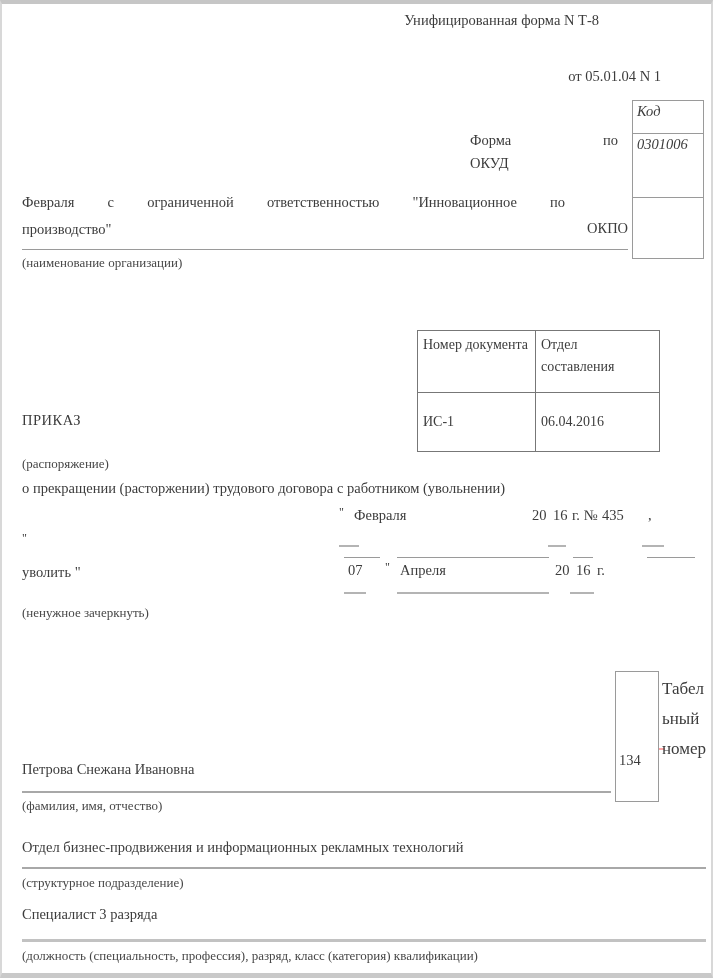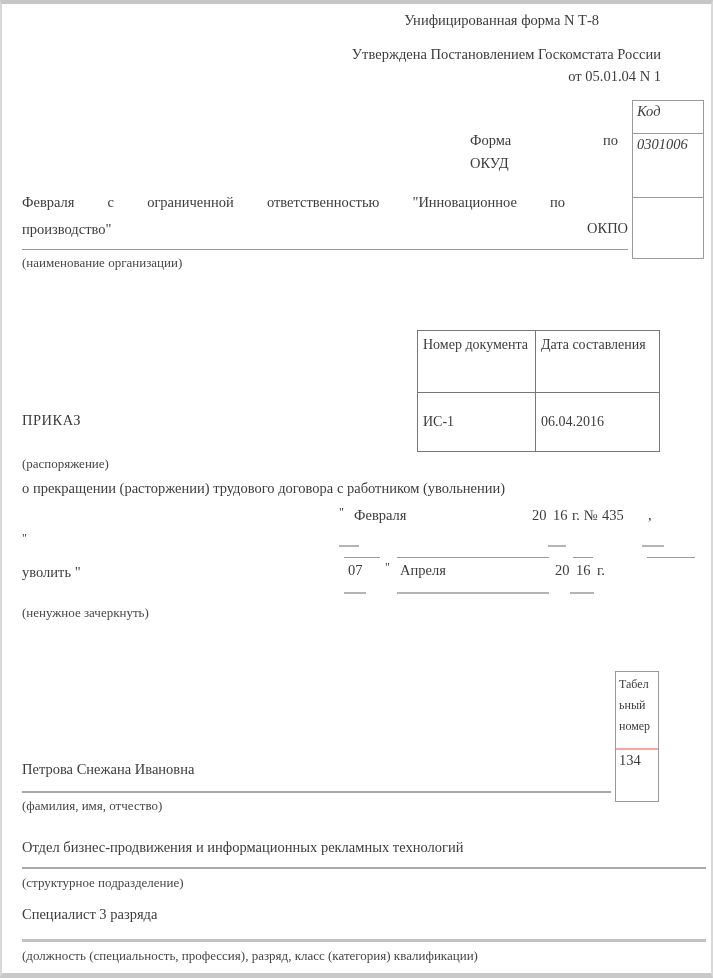--- a/index.html
+++ b/index.html
@@ -32,30 +32,29 @@
   #code-box .c1{height:33px;border-bottom:1px solid #9a9a9a;}
   #code-box .c2{height:64px;border-bottom:1px solid #9a9a9a;}
   #code-box .c3{height:58px;}
   
   #doc-table{left:415px;top:326px;width:243px;border-collapse:collapse;table-layout:fixed;}
   #doc-table td{border:1px solid #777;box-sizing:border-box;padding:3px 5px;font-size:14px;vertical-align:top;line-height:1.55;}
   #doc-table .hrow td{height:62px;}
   #doc-table .drow td{height:59px;vertical-align:middle;padding-top:2px;margin-left:32px;}
   
   #tab-box{left:613px;top:667px;width:44px;height:131px;border:1px solid #9a9a9a;box-sizing:border-box;}
-  #tab-box .hd{box-sizing:border-box;height:78px;border-bottom:2px solid #fca5a5;padding:2px 3px;font-size:12px;line-height:1.75;}
+  #tab-box .hd{box-sizing:border-box;height:78px;border-bottom:2px solid #fca5a5;padding:2px 3px;font-size:17px;line-height:1.75;margin-left:43px;}
   #tab-box .vl{padding:2px 3px;}
 </style>
 </head>
 <body>
 
 <div id="page">
 
   <div class="abs r" style="top:8px;right:112px;">Унифицированная форма N Т-8</div>
-  <div class="abs r" style="top:42px;right:50px;">Утверждена Постановлением Госкомстата России</div>
   <div class="abs r" style="top:64px;right:50px;">от 05.01.04 N 1</div>
 
   <div class="abs" id="code-box">
     <div class="cell c1">Код</div>
     <div class="cell c2">0301006</div>
     <div class="cell c3"></div>
   </div>
   <div class="abs" style="left:468px;top:128px;">Форма</div>
   <div class="abs" style="left:601px;top:128px;">по</div>
   <div class="abs" style="left:468px;top:151px;">ОКУД</div>
@@ -63,21 +62,21 @@
 
   <div class="abs just" style="left:20px;top:190px;width:543px;">Февраля с ограниченной ответственностью "Инновационное по</div>
   <div class="abs" style="left:20px;top:217px;">производство"</div>
   <div class="hline" style="left:20px;top:245px;width:606px;"></div>
   <div class="abs cap" style="left:20px;top:251px;">(наименование организации)</div>
 
   <table class="abs" id="doc-table">
     <tbody>
         <tr class="hrow">
       <td style="width:118px;">Номер документа</td>
-      <td>Дата составления</td>
+      <td>Отдел составления</td>
     </tr>
     <tr class="drow">
       <td>ИС-1</td>
       <td>06.04.2016</td>
     </tr>
   </tbody>
     </table>
   <div class="abs" style="left:20px;top:408px;letter-spacing:0.5px;">ПРИКАЗ</div>
 
   <div class="abs cap" style="left:20px;top:452px;">(распоряжение)</div>

